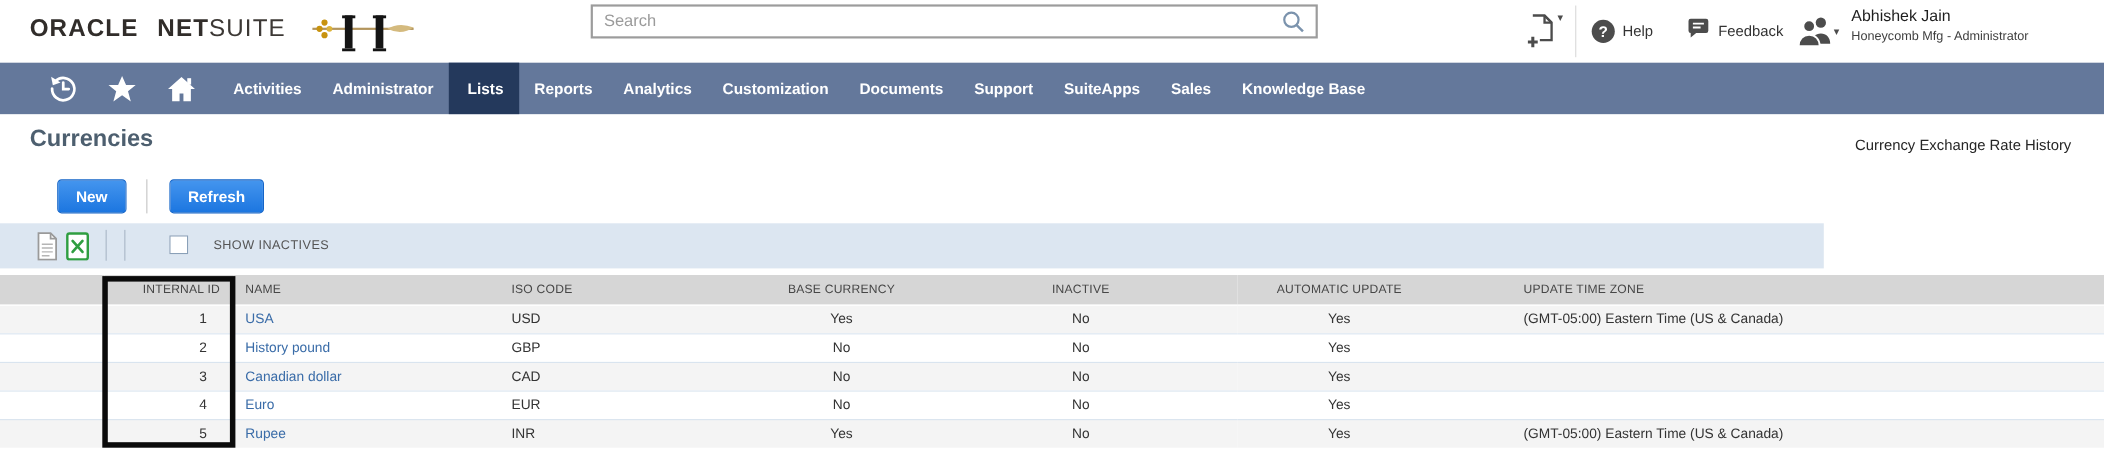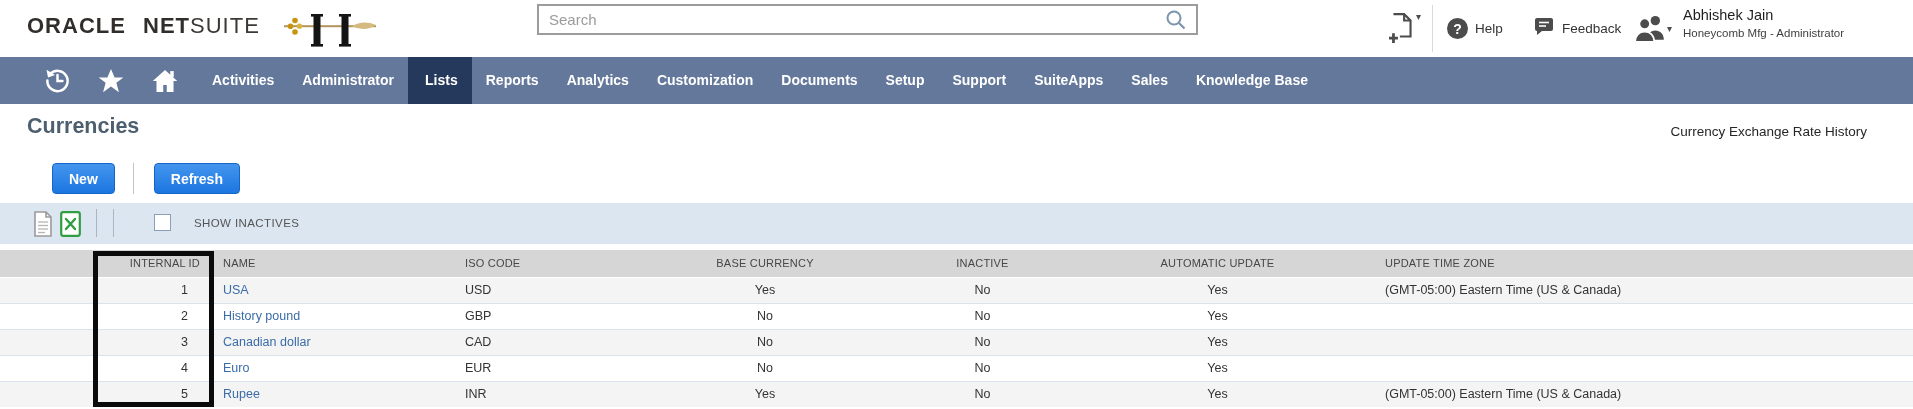--- a/index.html
+++ b/index.html
@@ -42,28 +42,28 @@
   .nav-icons{display:flex;margin-left:30px;}
   .nav-icon{width:54px;display:flex;align-items:center;justify-content:center;cursor:pointer;}
   .nav-tabs{display:flex;margin-left:6px;}
   .tab{line-height:47px;padding:0 14px;color:#fff;font-weight:700;font-size:14px;
     cursor:pointer;white-space:nowrap;}
   .tab.selected{background:var(--navbar_selected);padding-left:17px;}
 
   
   .main{position:absolute;left:0;top:104px;width:1913px;height:305px;background:#fff;}
   .page-title{position:absolute;left:27px;top:10px;font-size:21.5px;font-weight:700;color:#4d5f6f;}
-  .crh-link{position:absolute;right:46px;top:20px;font-size:13.5px;color:#262626;cursor:pointer;margin-left:44px;}
+  .crh-link{position:absolute;right:30px;top:20px;font-size:13.5px;color:#262626;cursor:pointer;margin-left:44px;}
   .btn-row{position:absolute;left:33px;top:59px;display:flex;align-items:center;padding-left:19px;}
   .btn{height:31px;padding:0 16px;background:linear-gradient(#4495ee,#1c76e0);
     border:1px solid #1565c8;border-radius:4px;color:#fff;font-weight:700;font-size:14px;
     cursor:pointer;font-family:"Liberation Sans",sans-serif;}
   .btn-sep{width:1px;height:31px;background:#c4c4c4;margin:0 20px 0 18px;}
 
-  .toolbar{position:absolute;left:0;top:99px;width:1913px;height:41px;background:var(--toolbar_band);}
+  .toolbar{position:absolute;left:0;top:99px;width:1658px;height:41px;background:var(--toolbar_band);}
   .tool-icons{position:absolute;left:33px;top:8px;display:flex;gap:7px;}
   .tool-icons span{cursor:pointer;}
   .tool-sep{position:absolute;top:6px;width:1px;height:28px;background:#a8b6c6;}
   .sep1{left:96px;} .sep2{left:113px;}
   .chk{position:absolute;left:154px;top:11px;width:17px;height:17px;background:#fff;
     border:1px solid #8aa0b8;cursor:pointer;}
   .chk-label{position:absolute;left:194px;top:0;line-height:41px;font-size:11.5px;
     color:#555;letter-spacing:.4px;}
 
   
@@ -189,21 +189,20 @@
     </span>
   </div>
   <div class="nav-tabs">
     <span class="tab">Activities</span>
     <span class="tab">Administrator</span>
     <span class="tab selected">Lists</span>
     <span class="tab">Reports</span>
     <span class="tab">Analytics</span>
     <span class="tab">Customization</span>
     <span class="tab">Documents</span>
-    <span class="tab">Setup</span>
     <span class="tab">Support</span>
     <span class="tab">SuiteApps</span>
     <span class="tab">Sales</span>
     <span class="tab">Knowledge Base</span>
   </div>
 </div>
 
 <div class="main">
   <div class="page-title">Currencies</div>
   <div class="crh-link">Currency Exchange Rate History</div>

